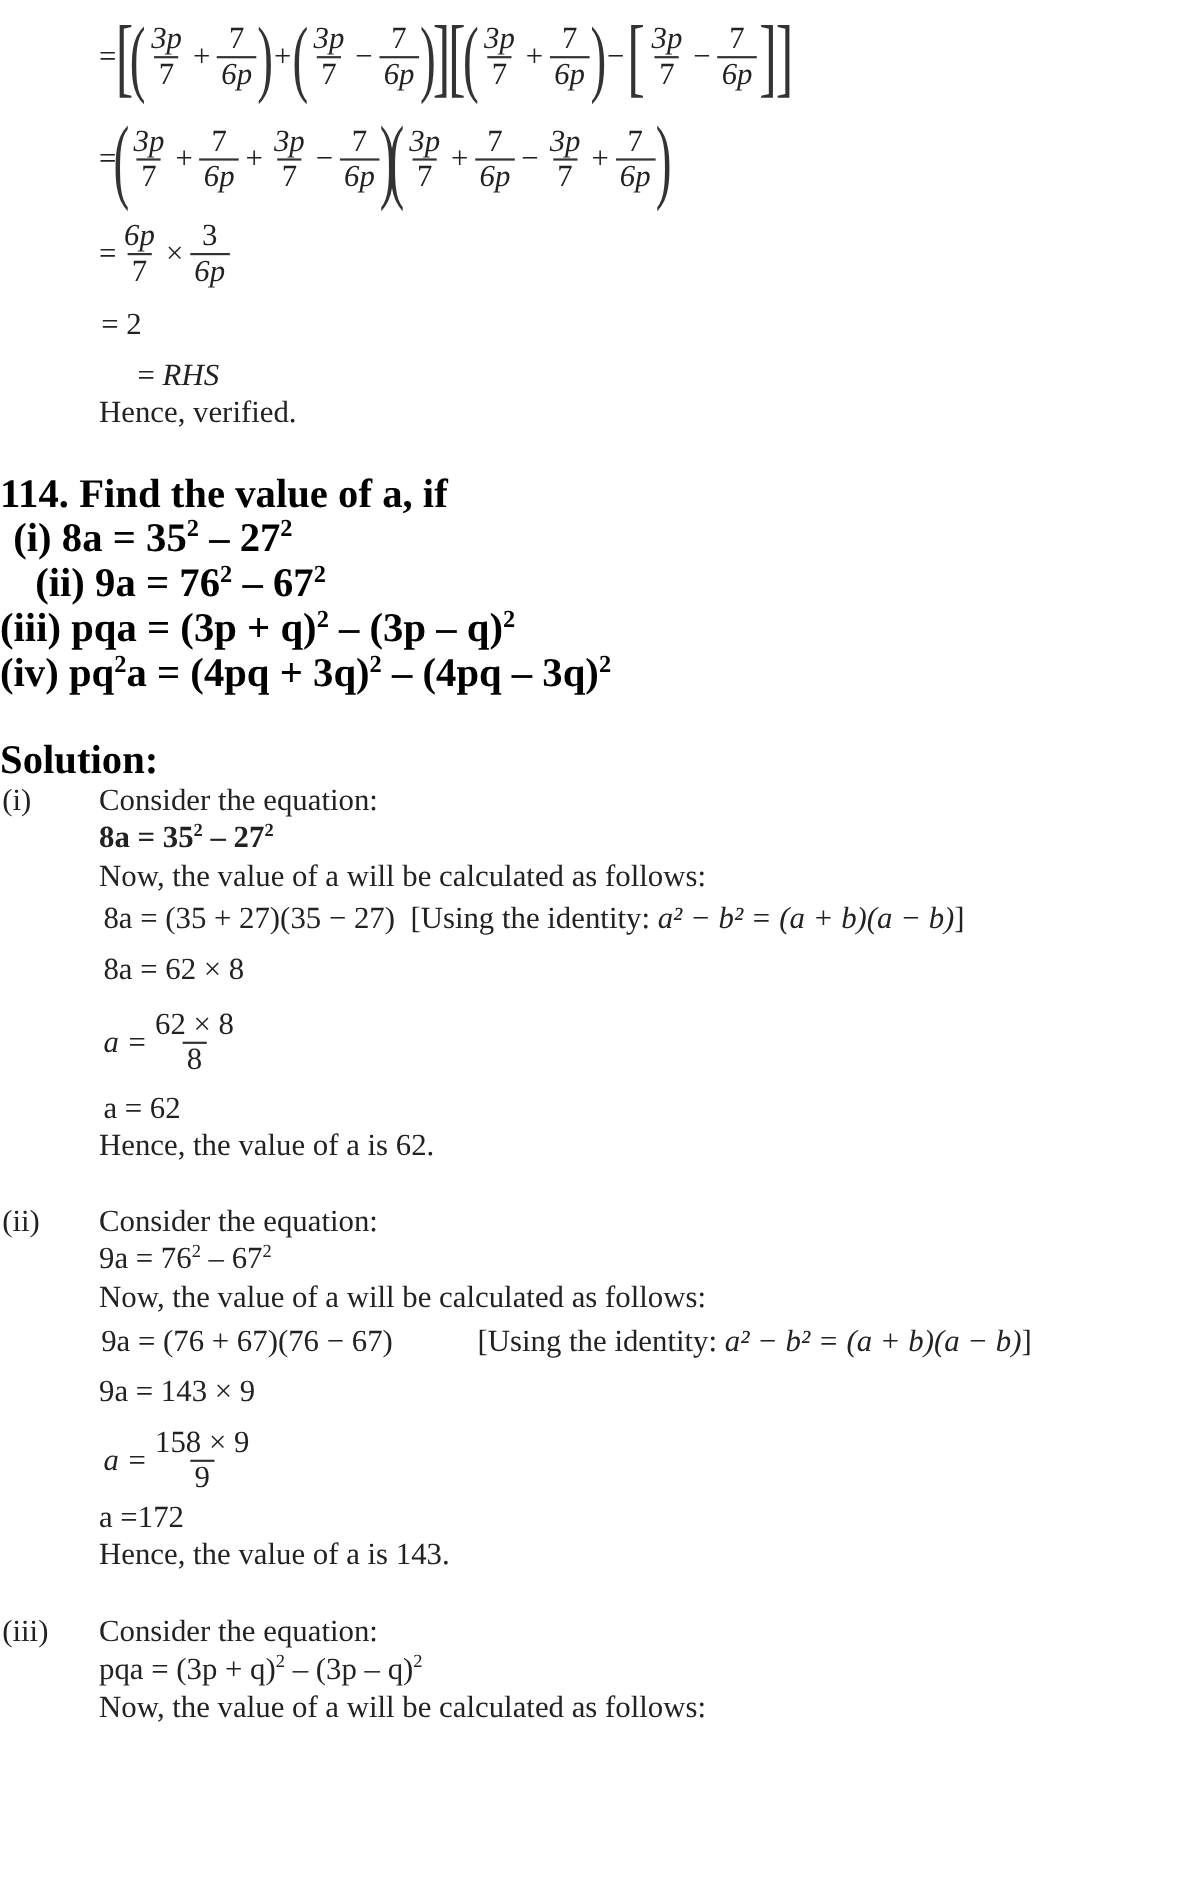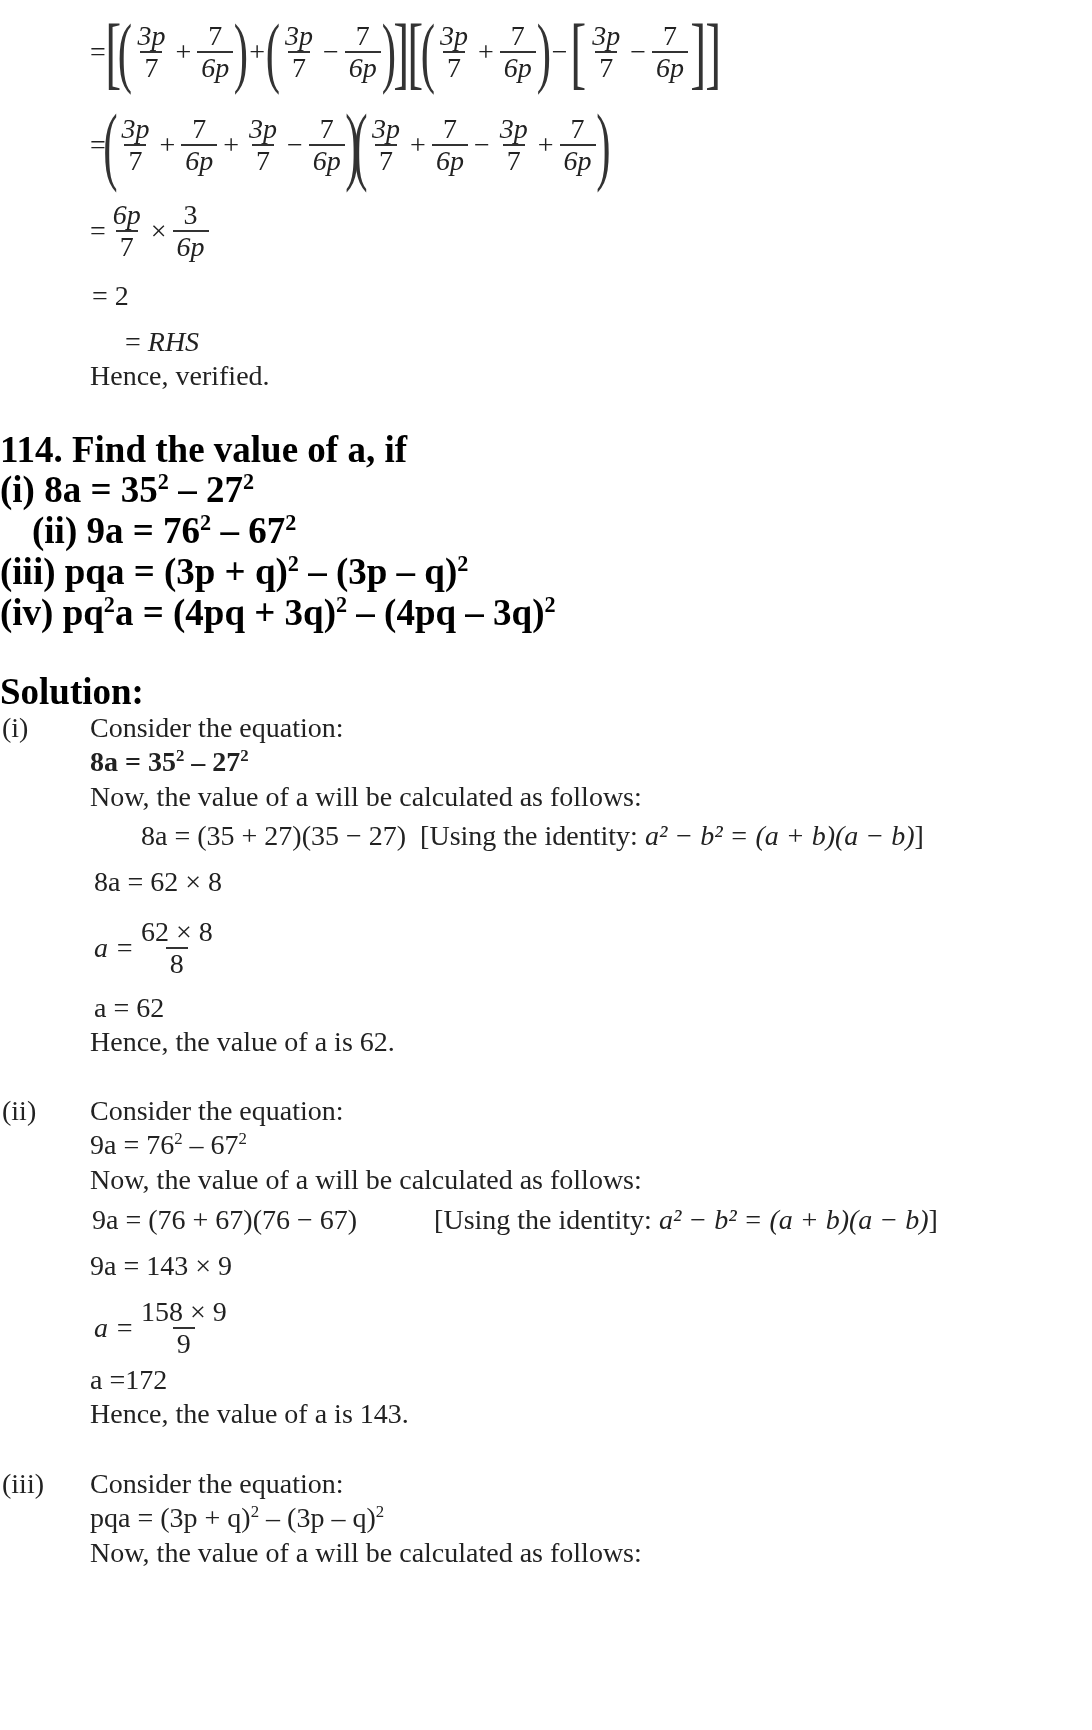--- a/index.html
+++ b/index.html
@@ -140,21 +140,21 @@
 
 <div class="abs txt" style="left:92px; top:280px;">= 2</div>
 <div class="abs txt" style="left:92px; top:326px;margin-left:33px;">
   <span>=</span>
   <span class="it">RHS</span>
 </div>
 <div class="abs txt" style="left:90px; top:360px;">Hence, verified.</div>
 
 <div class="abs bold" style="left:0; top:430px;">114. Find the value of a, if</div>
 
-<div class="abs bold" style="left:0; top:470px;">
+<div class="abs bold" style="left:12px; top:470px;">
   <span>(i)</span>
   <span>8a = 35</span><sup>2</sup><span> – 27</span><sup>2</sup>
 </div>
 <div class="abs bold" style="left:0; top:511px;padding-left:32px;">
   <span>(ii)</span>
   <span>9a = 76</span><sup>2</sup><span> – 67</span><sup>2</sup>
 </div>
 <div class="abs bold" style="left:0; top:552px;">
   <span>(iii)</span>
   <span>pqa = (3p + q)</span><sup>2</sup><span> – (3p – q)</span><sup>2</sup>
@@ -165,21 +165,21 @@
 </div>
 
 <div class="abs bold" style="left:0; top:672px;">Solution:</div>
 
 <div class="abs label" style="left:2px; top:712px;">(i)</div>
 <div class="abs txt" style="left:90px; top:712px;">Consider the equation:</div>
 <div class="abs txt" style="left:90px; top:746px;font-weight:bold;">
   <span>8a = 35</span><sup>2</sup><span> – 27</span><sup>2</sup>
 </div>
 <div class="abs txt" style="left:90px; top:781px;">Now, the value of a will be calculated as follows:</div>
-<div class="abs txt" style="left:94px; top:820px;margin-left:47px;">
+<div class="abs txt" style="left:94px; top:820px;">
   <span>8a = (35 + 27)(35 − 27)</span>
   &nbsp;<span>[Using the identity: </span><span class="it">a² − b² = (a + b)(a − b)</span><span>]</span>
 </div>
 <div class="abs txt" style="left:94px; top:866px;">8a = 62 × 8</div>
 <div class="abs math" style="left:94px; top:910px; height:76px;">
   <span class="it">a =</span>
   <span class="frac">
       <span class="num">62 × 8</span>
       <span class="den">8</span>
     </span>

